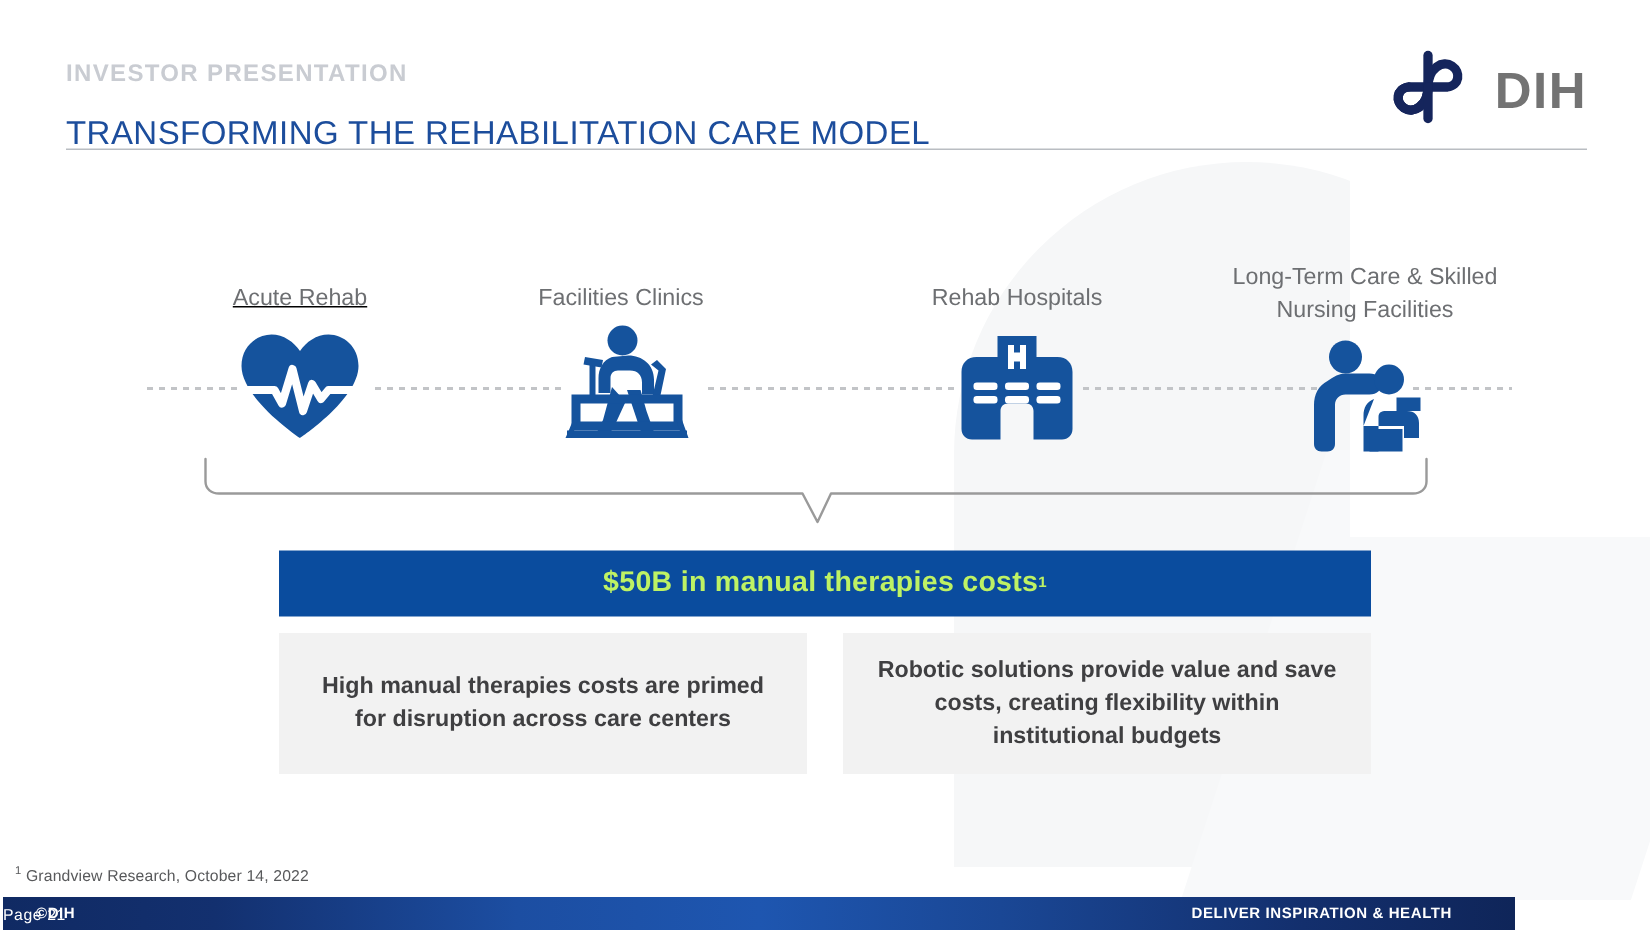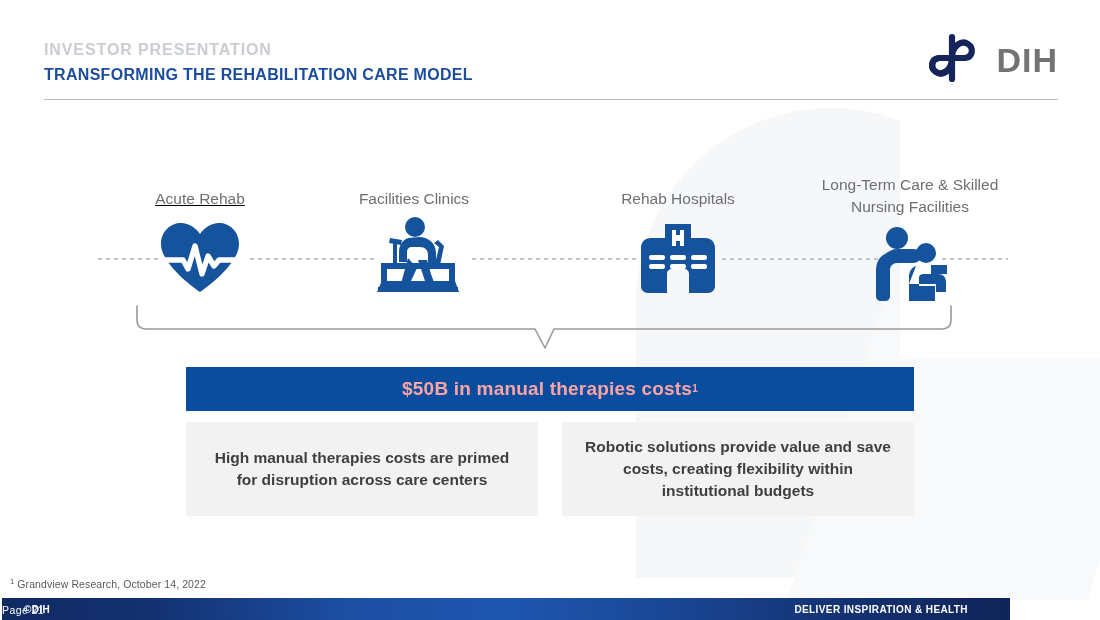--- a/index.html
+++ b/index.html
@@ -57,26 +57,26 @@
   }
   .eyebrow {
     font-size: 16px;
     font-weight: bold;
     letter-spacing: 0.9px;
     color: #c9ccd2;
     line-height: 20px;
     white-space: nowrap;
   }
   .headline {
-    font-size: 16px;
-    font-weight: bold;
+    font-size: 22px;
+    font-weight: normal;
     letter-spacing: 0.3px;
     color: #1c4d9c;
     line-height: 24px;
-    margin-top: 3px;
+    margin-top: 17px;
     white-space: nowrap;
   }
   .header-rule {
     position: absolute;
     left: 44px;
     top: 99px;
     width: 1014px;
     height: 1px;
     background: #b9bdc2;
   }
@@ -130,21 +130,21 @@
   .bracket { position: absolute; left: 130px; top: 304px; }
 
   
   .banner {
     position: absolute;
     left: 186px;
     top: 367px;
     width: 728px;
     height: 44px;
     background: #0a4c9e;
-    color: #fca5a5;
+    color: #bef264;
     display: flex;
     align-items: center;
     justify-content: center;
     font-size: 19px;
     font-weight: bold;
     letter-spacing: 0.2px;
   }
   .banner sup {
     font-size: 10px;
     font-weight: bold;

